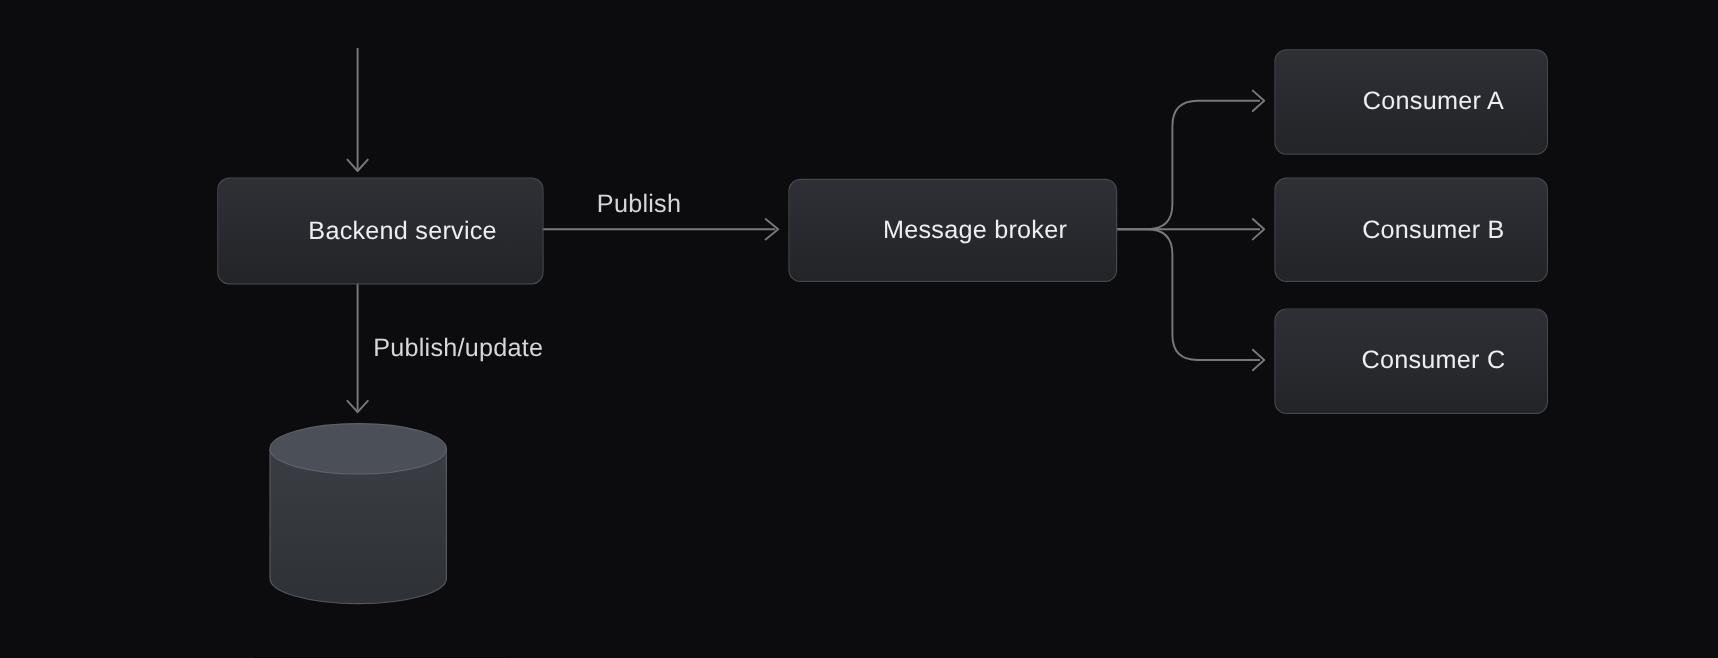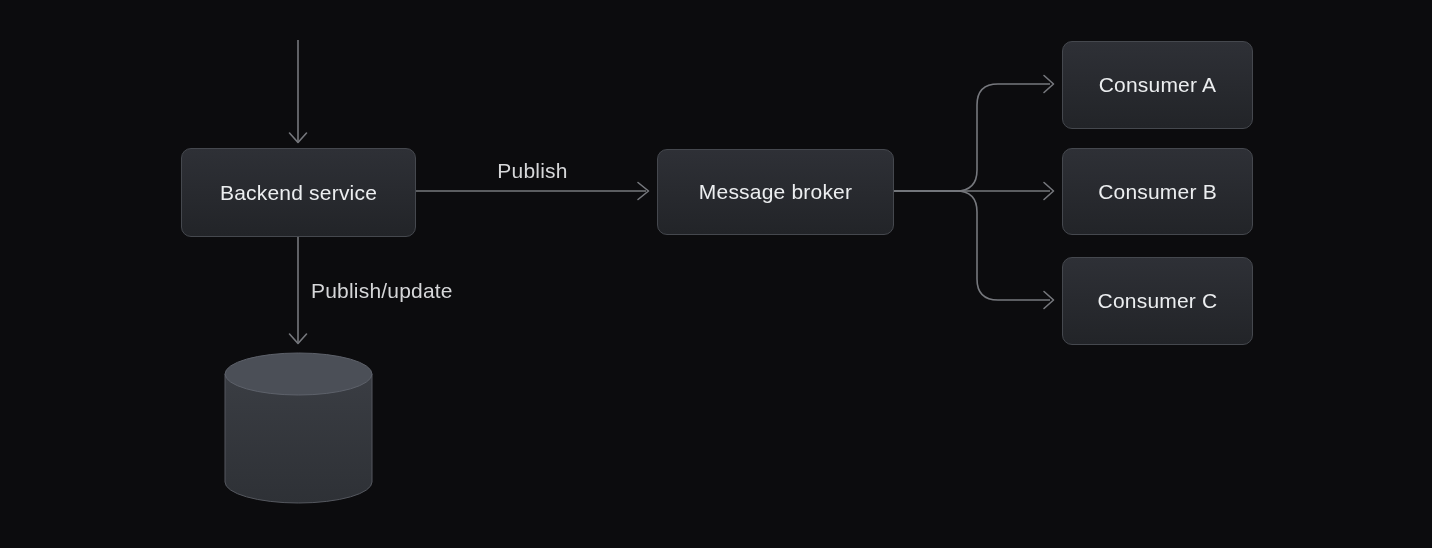--- a/index.html
+++ b/index.html
@@ -31,20 +31,21 @@
   .db-body{fill:url(#dbBodyGrad);stroke:var(--db-rim);stroke-width:1;}
   .node{
     position:absolute;
     display:flex;align-items:center;justify-content:center;
     background:linear-gradient(180deg,var(--node-fill-top) 0%,var(--node-fill-bottom) 100%);
     border:1px solid var(--node-border);
     border-radius:10px;
     color:var(--node-text);
     font-size:21px;
     letter-spacing:.2px;
+    padding-left:37px;
   }
   .node-backend{left:181px;top:148px;width:233px;height:87px;}
   .node-broker{left:657px;top:149px;width:235px;height:84px;}
   .node-consumer-a{left:1062px;top:41px;width:189px;height:86px;}
   .node-consumer-b{left:1062px;top:148px;width:189px;height:85px;}
   .node-consumer-c{left:1062px;top:257px;width:189px;height:86px;}
   .edge-label{
     position:absolute;
     color:var(--edge-label-text);
     font-size:21px;

